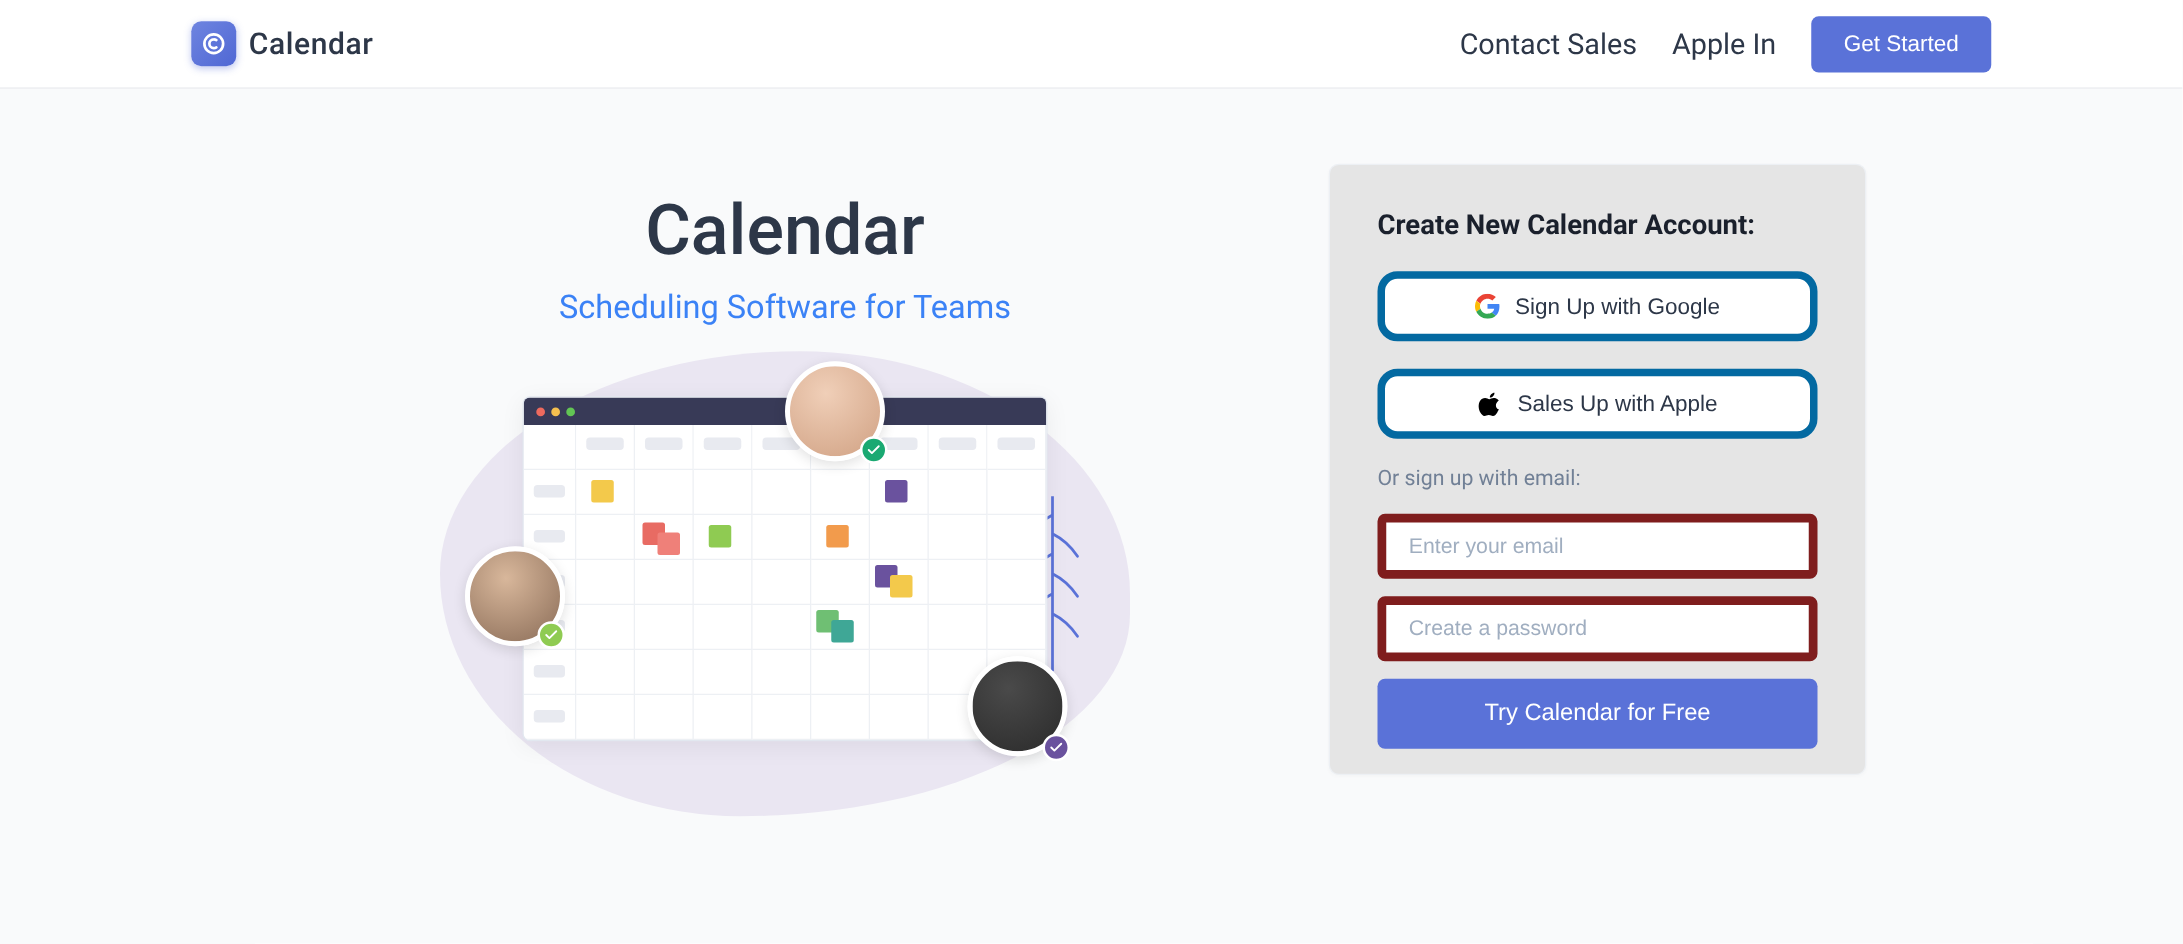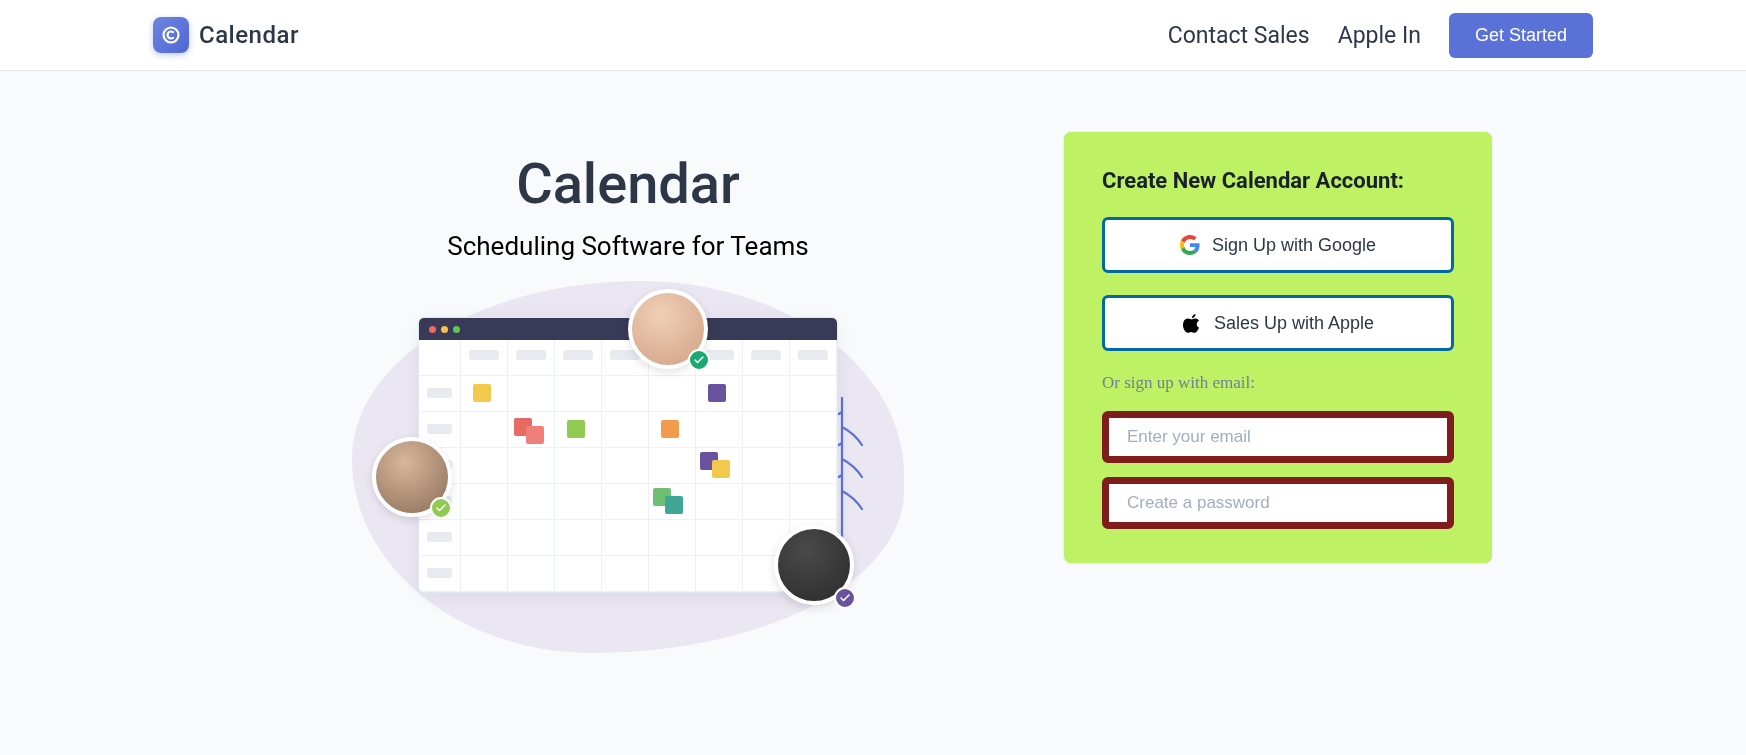--- a/index.html
+++ b/index.html
@@ -57,21 +57,21 @@
 }
 .main-inner {
   max-width: 1240px;
   margin: 0 auto;
   display: flex;
   gap: 60px;
   align-items: flex-start;
 }
 .hero-left { flex: 1; text-align: center; padding-top: 20px; }
 .hero-title { font-size: 56px; font-weight: 500; color: #2d3748; margin-bottom: 14px; }
-.hero-subtitle { font-size: 26px; font-weight: 400; color: #000000; margin-bottom: 36px; }
+.hero-subtitle { font-size: 26px; font-weight: 400; color: #3b82f6; margin-bottom: 36px; }
 .hero-footnote { font-size: 17px; color: #4a5568; margin-top: 30px; }
 
 
 .illus {
   position: relative;
   width: 520px;
   height: 340px;
   margin: 0 auto;
 }
 .illus-blob {
@@ -156,45 +156,45 @@
 .leaf {
   position: absolute;
   top: 100px; left: 452px;
   width: 44px; height: 140px;
   pointer-events: none;
 }
 
 
 .card {
   width: 430px;
-  background: #bef264;
+  background: #e5e5e5;
   border-radius: 8px;
   border: 1px solid #edf0f4;
   padding: 36px 38px 20px;
   box-shadow: 0 1px 3px rgba(0,0,0,.02);
 }
 .card-title { font-size: 22px; font-weight: 700; color: #1a202c; margin-bottom: 24px; }
 .oauth-btn {
   width: 100%;
   height: 56px;
-  border: 3px solid #0369a1;
-  border-radius: 6px;
+  border: 6px solid #0369a1;
+  border-radius: 16px;
   background: #fff;
   display: flex;
   align-items: center;
   justify-content: center;
   gap: 12px;
   font-size: 18px;
   color: #2d3748;
   cursor: pointer;
   margin-bottom: 22px;
   text-align: center;
 }
 .oauth-btn .gicon, .oauth-btn .aicon { width: 20px; height: 20px; }
-.or-label { font-size: 17px; color: #718096; margin: 12px 0 18px; font-family: Liberation Serif, serif; }
+.or-label { font-size: 17px; color: #718096; margin: 12px 0 18px; }
 .field {
   width: 100%;
   height: 52px;
   border: 7px solid #7f1d1d;
   border-radius: 6px;
   padding: 0 18px;
   font-size: 17px;
   color: #2d3748;
   margin-bottom: 14px;
   background: #fff;
@@ -415,15 +415,16 @@
           </svg>
         <span>Sales Up with Apple</span>
       </button>
 
       <p class="or-label">Or sign up with email:</p>
 
       <input type="email" class="field" placeholder="Enter your email" style="">
       <input type="password" class="field" placeholder="Create a password" style="">
 
 
+      <button class="cta">Try Calendar for Free</button>
     </aside>
   </div>
 </main>
 
 </body></html>

